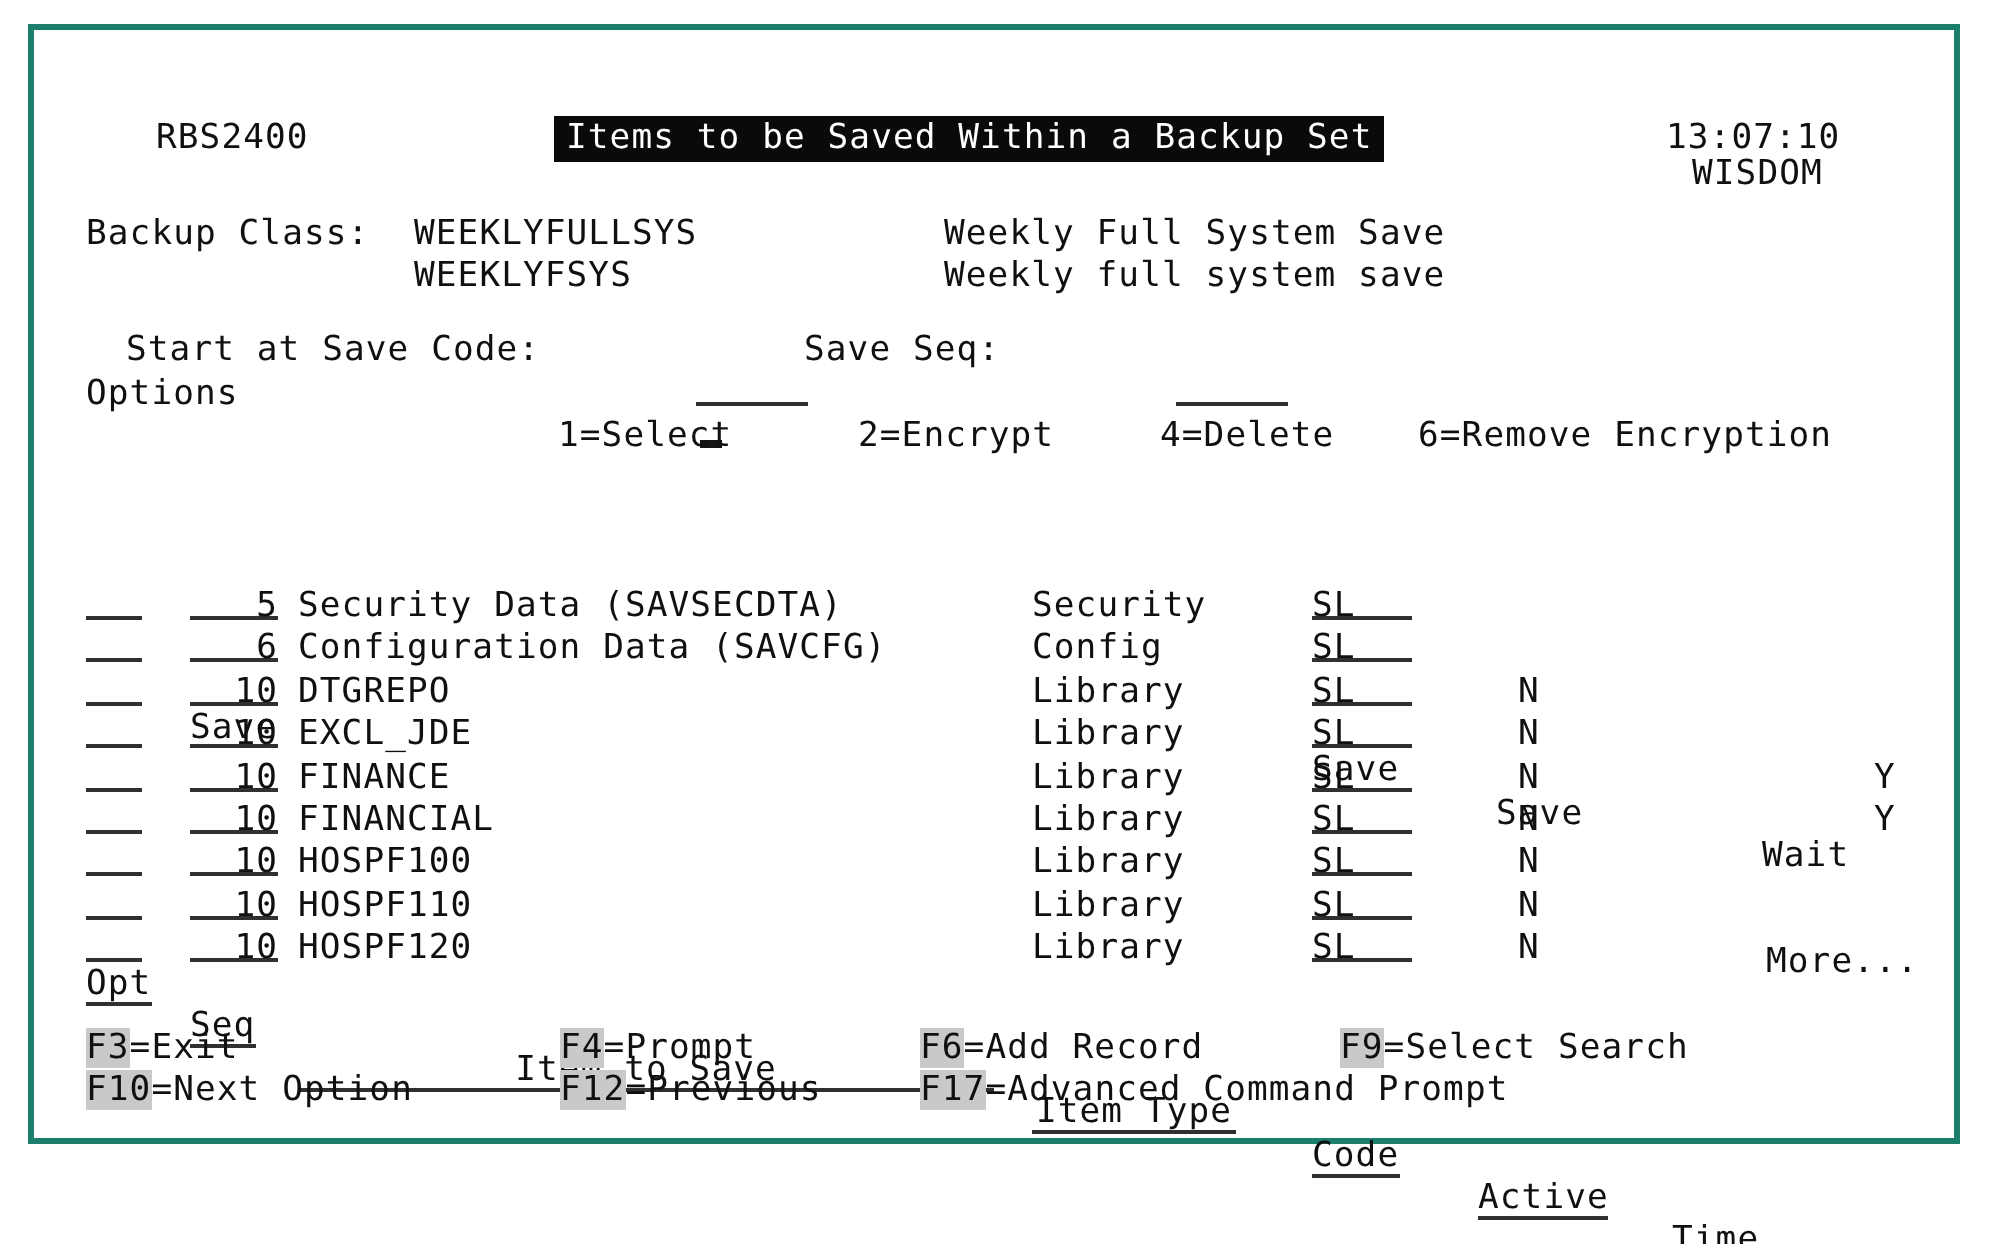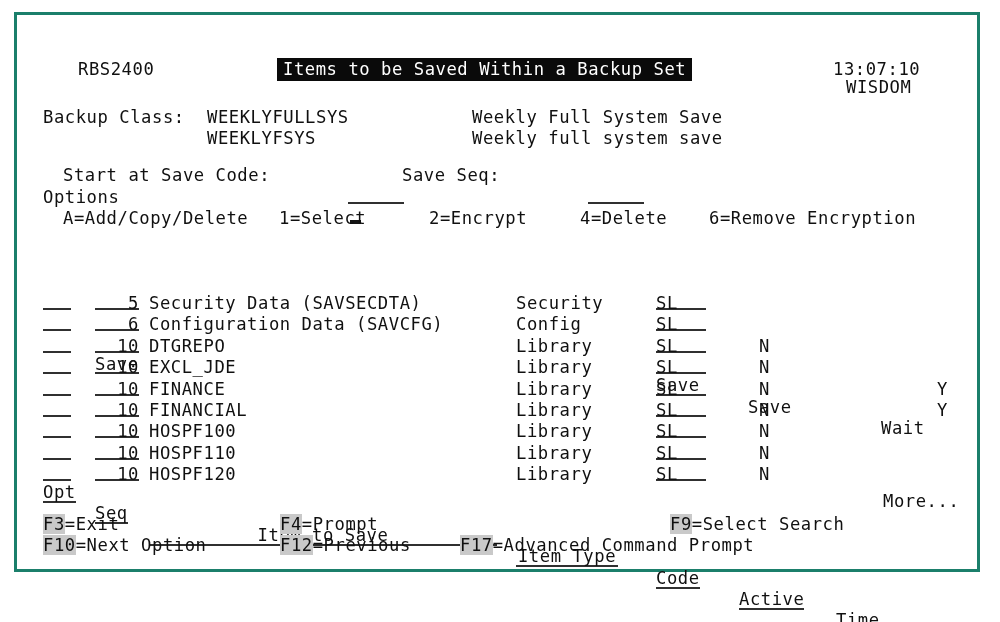--- a/index.html
+++ b/index.html
@@ -151,21 +151,20 @@
     </div>
 
     <div class="row" style="top:150px; left:385px;">Save Seq:</div>
     <div class="row" style="top:152px; left:506px;">
       <span class="ul" style="width:56px;"></span>
     </div>
 
     
     <div class="row" style="top:172px; left:26px;">Options</div>
 
-    <div class="row" style="top:193px; left:46px;">A=Add/Copy/Delete</div>
     <div class="row" style="top:193px; left:262px;">1=Select</div>
     <div class="row" style="top:193px; left:412px;">2=Encrypt</div>
     <div class="row" style="top:193px; left:563px;">4=Delete</div>
     <div class="row" style="top:193px; left:692px;">6=Remove Encryption</div>
 
     
     <div class="tbl">
 
       
       <div class="trow hdr2">
@@ -185,27 +184,28 @@
         <span class="cell" style="left:696px;"><span class="hdr-ul">Active</span></span>
         <span class="cell" style="left:793px;"><span class="hdr-ul">Time</span></span>
         
       </div>
 
       
       <div id="table-body" style="position:absolute; top:46px; left:0; width:930px;"><div class="trow" style="position: absolute; top: 0px; left: 0px; width: 930px;"><span class="cell" style="left: 0px;"><span class="u2"></span></span><span class="cell" style="left: 52px;"><span class="u4">5</span></span><span class="cell" style="left: 106px;">Security Data (SAVSECDTA)</span><span class="cell" style="left: 473px;">Security</span><span class="cell" style="left: 613px;"><span class="ucode">SL</span></span><span class="cell" style="left: 716px;"></span><span class="cell" style="left: 797px;"></span><span class="cell" style="left: 894px;"></span></div><div class="trow" style="position: absolute; top: 21.4px; left: 0px; width: 930px;"><span class="cell" style="left: 0px;"><span class="u2"></span></span><span class="cell" style="left: 52px;"><span class="u4">6</span></span><span class="cell" style="left: 106px;">Configuration Data (SAVCFG)</span><span class="cell" style="left: 473px;">Config</span><span class="cell" style="left: 613px;"><span class="ucode">SL</span></span><span class="cell" style="left: 716px;"></span><span class="cell" style="left: 797px;"></span><span class="cell" style="left: 894px;"></span></div><div class="trow" style="position: absolute; top: 42.8px; left: 0px; width: 930px;"><span class="cell" style="left: 0px;"><span class="u2"></span></span><span class="cell" style="left: 52px;"><span class="u4">10</span></span><span class="cell" style="left: 106px;">DTGREPO</span><span class="cell" style="left: 473px;">Library</span><span class="cell" style="left: 613px;"><span class="ucode">SL</span></span><span class="cell" style="left: 716px;">N</span><span class="cell" style="left: 797px;"></span><span class="cell" style="left: 894px;"></span></div><div class="trow" style="position: absolute; top: 64.2px; left: 0px; width: 930px;"><span class="cell" style="left: 0px;"><span class="u2"></span></span><span class="cell" style="left: 52px;"><span class="u4">10</span></span><span class="cell" style="left: 106px;">EXCL_JDE</span><span class="cell" style="left: 473px;">Library</span><span class="cell" style="left: 613px;"><span class="ucode">SL</span></span><span class="cell" style="left: 716px;">N</span><span class="cell" style="left: 797px;"></span><span class="cell" style="left: 894px;"></span></div><div class="trow" style="position: absolute; top: 85.6px; left: 0px; width: 930px;"><span class="cell" style="left: 0px;"><span class="u2"></span></span><span class="cell" style="left: 52px;"><span class="u4">10</span></span><span class="cell" style="left: 106px;">FINANCE</span><span class="cell" style="left: 473px;">Library</span><span class="cell" style="left: 613px;"><span class="ucode">SL</span></span><span class="cell" style="left: 716px;">N</span><span class="cell" style="left: 797px;"></span><span class="cell" style="left: 894px;">Y</span></div><div class="trow" style="position: absolute; top: 107px; left: 0px; width: 930px;"><span class="cell" style="left: 0px;"><span class="u2"></span></span><span class="cell" style="left: 52px;"><span class="u4">10</span></span><span class="cell" style="left: 106px;">FINANCIAL</span><span class="cell" style="left: 473px;">Library</span><span class="cell" style="left: 613px;"><span class="ucode">SL</span></span><span class="cell" style="left: 716px;">N</span><span class="cell" style="left: 797px;"></span><span class="cell" style="left: 894px;">Y</span></div><div class="trow" style="position: absolute; top: 128.4px; left: 0px; width: 930px;"><span class="cell" style="left: 0px;"><span class="u2"></span></span><span class="cell" style="left: 52px;"><span class="u4">10</span></span><span class="cell" style="left: 106px;">HOSPF100</span><span class="cell" style="left: 473px;">Library</span><span class="cell" style="left: 613px;"><span class="ucode">SL</span></span><span class="cell" style="left: 716px;">N</span><span class="cell" style="left: 797px;"></span><span class="cell" style="left: 894px;"></span></div><div class="trow" style="position: absolute; top: 149.8px; left: 0px; width: 930px;"><span class="cell" style="left: 0px;"><span class="u2"></span></span><span class="cell" style="left: 52px;"><span class="u4">10</span></span><span class="cell" style="left: 106px;">HOSPF110</span><span class="cell" style="left: 473px;">Library</span><span class="cell" style="left: 613px;"><span class="ucode">SL</span></span><span class="cell" style="left: 716px;">N</span><span class="cell" style="left: 797px;"></span><span class="cell" style="left: 894px;"></span></div><div class="trow" style="position: absolute; top: 171.2px; left: 0px; width: 930px;"><span class="cell" style="left: 0px;"><span class="u2"></span></span><span class="cell" style="left: 52px;"><span class="u4">10</span></span><span class="cell" style="left: 106px;">HOSPF120</span><span class="cell" style="left: 473px;">Library</span><span class="cell" style="left: 613px;"><span class="ucode">SL</span></span><span class="cell" style="left: 716px;">N</span><span class="cell" style="left: 797px;"></span><span class="cell" style="left: 894px;"></span></div></div>
     </div>
 
     
-    <div class="row" style="top:476px; left:866px;">More...</div>
+    <div class="row" style="top:456px; left:866px;">More...</div>
 
     
     <div class="row" style="top:499px; left:26px;"><span class="fkey">F3</span><span>=Exit</span></div>
 
     <div class="row" style="top:499px; left:263px;"><span class="fkey">F4</span><span>=Prompt</span></div>
 
+    <div class="row" style="top:499px; left:443px;"><span class="fkey">F6</span><span>=Add Record</span></div>
 
     <div class="row" style="top:499px; left:653px;"><span class="fkey">F9</span><span>=Select Search</span></div>
 
     <div class="row" style="top:520px; left:26px;"><span class="fkey">F10</span><span>=Next Option</span></div>
 
     <div class="row" style="top:520px; left:263px;"><span class="fkey">F12</span><span>=Previous</span></div>
 
     <div class="row" style="top:520px; left:443px;"><span class="fkey">F17</span><span>=Advanced Command Prompt</span></div>
 
   </div>

